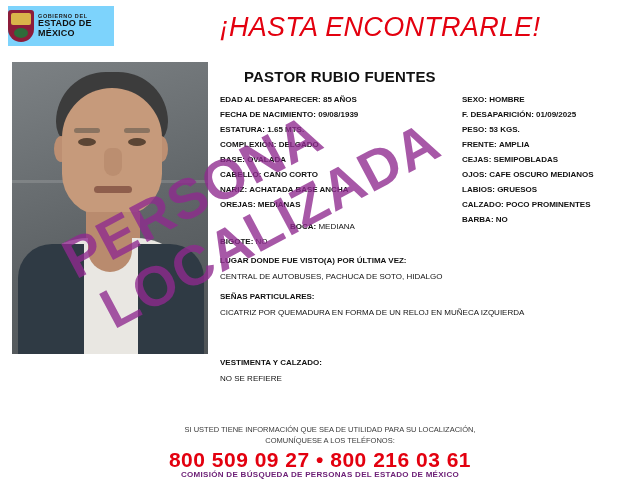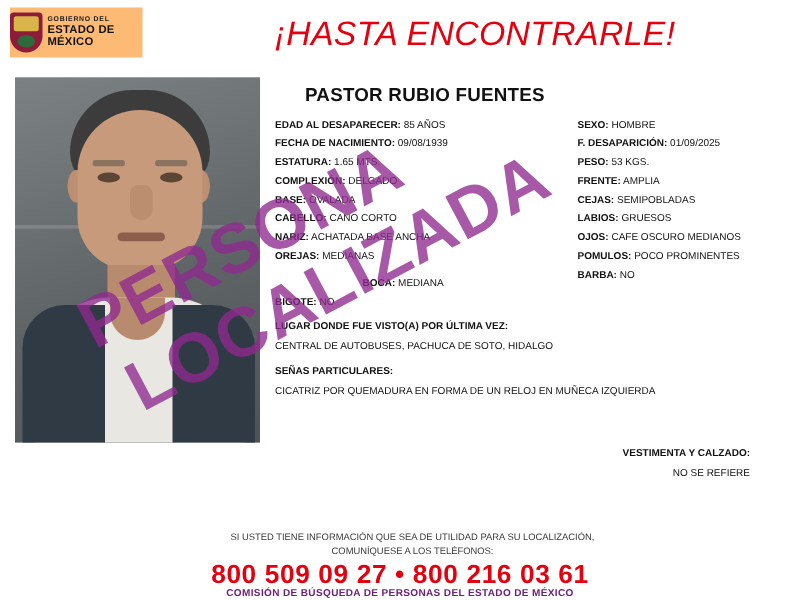--- a/index.html
+++ b/index.html
@@ -21,21 +21,21 @@
     top: 0; left: 0;
     width: 640px;
     height: 52px;
   }
   .gov-logo {
     position: absolute;
     left: 8px;
     top: 6px;
     width: 106px;
     height: 40px;
-    background: #fdba74;
+    background: #7dd3fc;
     display: flex;
     align-items: center;
     gap: 4px;
   }
   .gov-shield {
     width: 26px;
     height: 32px;
     flex: 0 0 26px;
     background: #8c1c3a;
     border-radius: 3px 3px 13px 13px;
@@ -219,36 +219,36 @@
     top: 92px;
     width: 172px;
   }
   .row {
     font-size: 8px;
     color: #111111;
     line-height: 15px;
     white-space: nowrap;
   }
   .row .lbl { font-weight: bold; }
-  .row .val { font-weight: normal; }
+  .row .val { font-weight: bold; }
 
   .block {
     position: absolute;
     left: 220px;
     width: 380px;
     font-size: 8px;
     color: #111111;
     line-height: 14px;
   }
   .block .lbl { font-weight: bold; display: block; }
   .block .val { display: block; margin-top: 2px; }
 
   #block-lugar  { top: 254px; }
   #block-senas  { top: 290px; }
-  #block-vest   { top: 356px; text-align: right; }
+  #block-vest   { top: 356px; }
 
   
   .inline-row {
     position: absolute;
     left: 220px;
     font-size: 8px;
     color: #111111;
     line-height: 15px;
   }
   .inline-row .lbl { font-weight: bold; }
@@ -395,29 +395,29 @@
   </div>
   <div class="row">
     <span class="lbl">FRENTE:</span>
     <span class="val">AMPLIA</span>
   </div>
   <div class="row">
     <span class="lbl">CEJAS:</span>
     <span class="val">SEMIPOBLADAS</span>
   </div>
   <div class="row">
+    <span class="lbl">OJOS:</span>
+    <span class="val">CAFE OSCURO MEDIANOS</span>
+  </div>
+  <div class="row">
     <span class="lbl">LABIOS:</span>
     <span class="val">GRUESOS</span>
   </div>
   <div class="row">
-    <span class="lbl">OJOS:</span>
-    <span class="val">CAFE OSCURO MEDIANOS</span>
-  </div>
-  <div class="row">
-    <span class="lbl">POMULOS:</span>
+    <span class="lbl">CALZADO:</span>
     <span class="val">POCO PROMINENTES</span>
   </div>
   <div class="row">
     <span class="lbl">BARBA:</span>
     <span class="val">NO</span>
   </div>
 </div>
 
 <div class="inline-row" id="row-boca">
   <span class="second"><span class="lbl">BOCA:</span>

